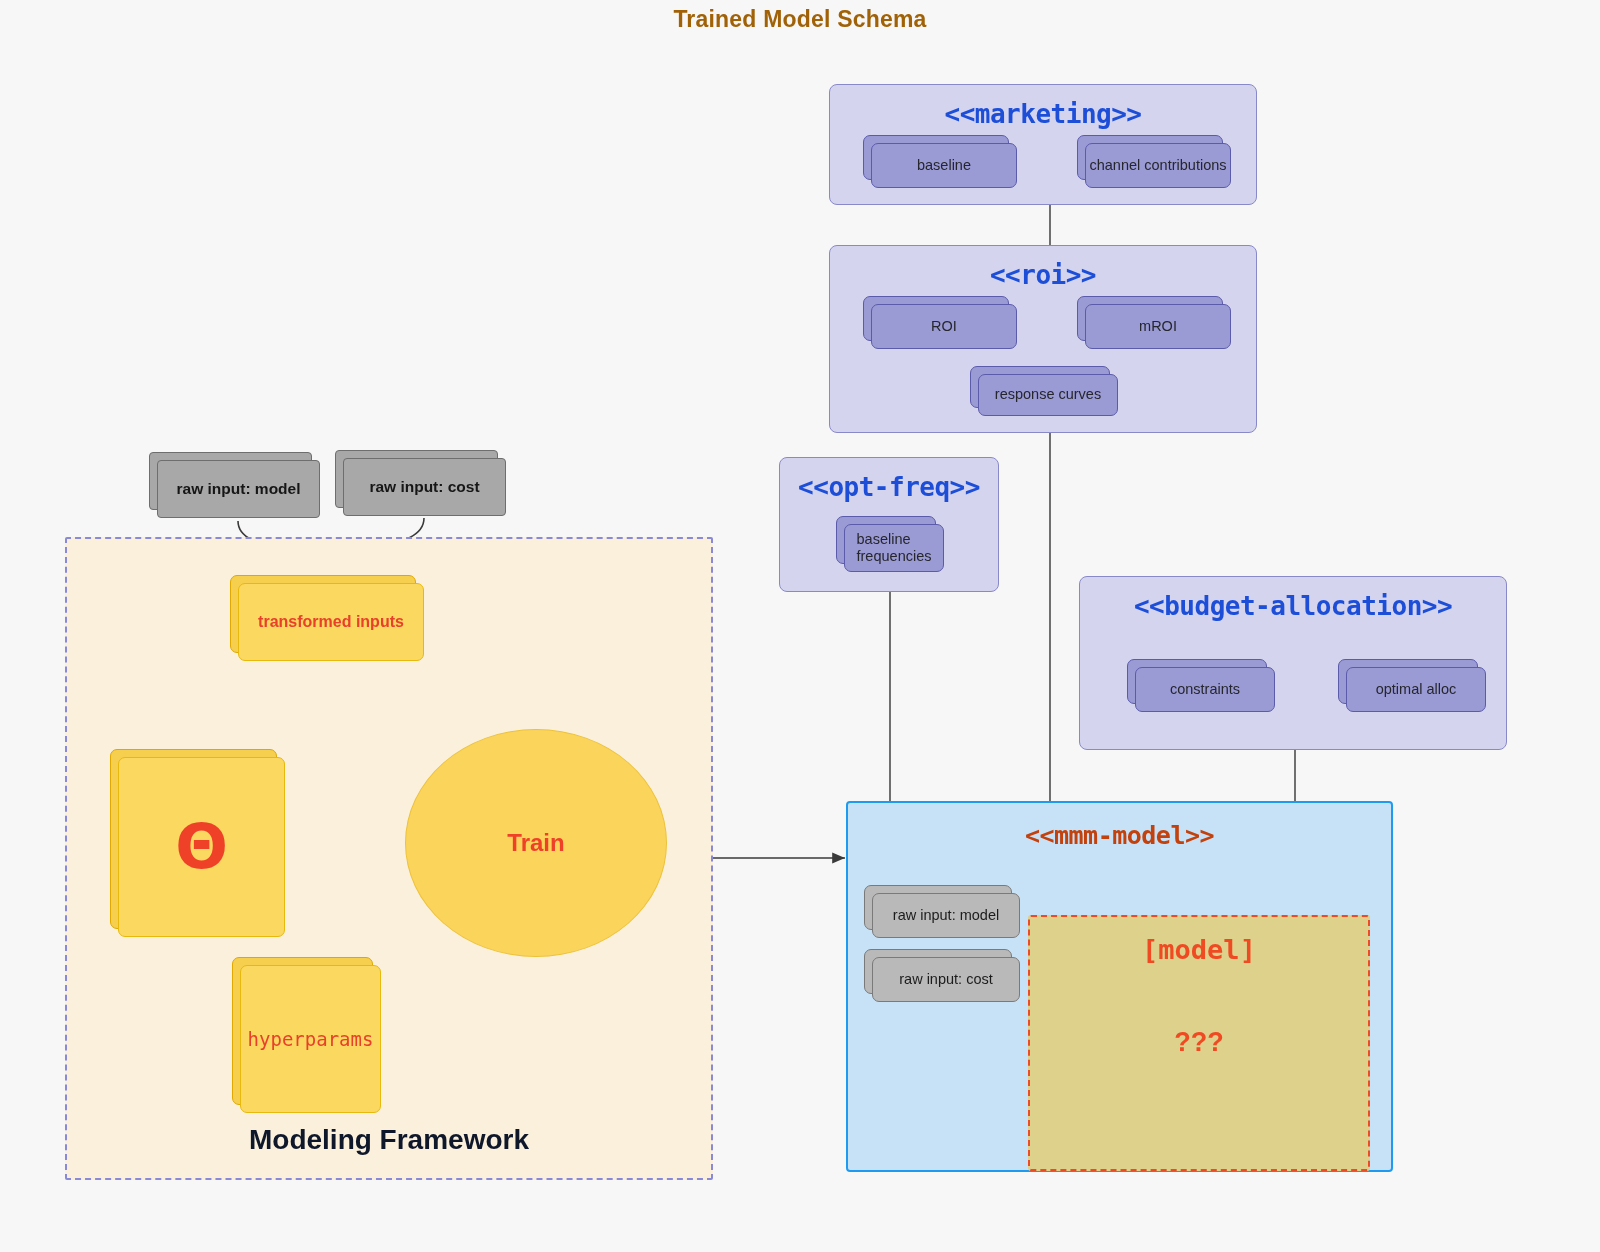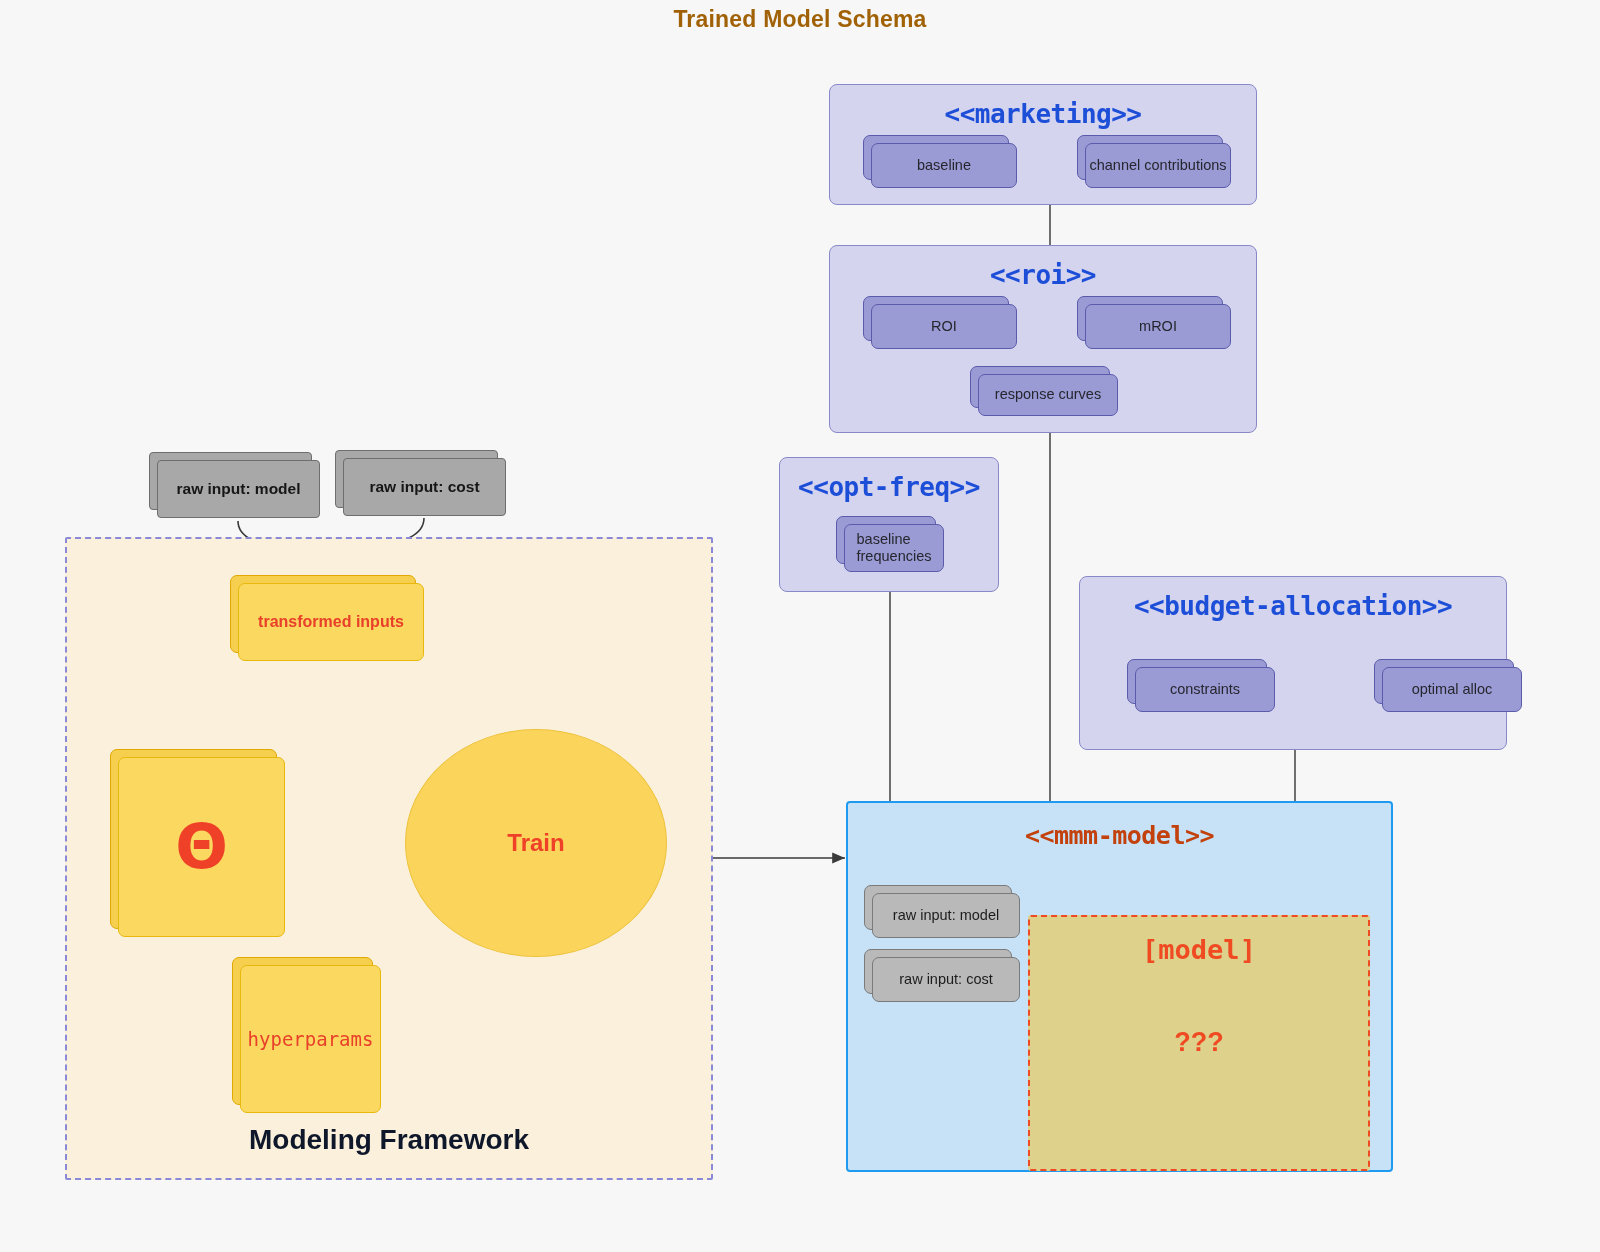--- a/index.html
+++ b/index.html
@@ -186,21 +186,21 @@
       </div>
     </div>
   </div>
 
   <div class="pkg" style="left:1079px;top:576px;width:428px;height:174px;">
     <div class="pkg-title">&lt;&lt;budget-allocation&gt;&gt;</div>
     <div class="node purple" style="left:47px;top:82px;width:140px;height:45px;">
       <div class="shadow"></div>
       <div class="face">constraints</div>
     </div>
-    <div class="node purple" style="left:258px;top:82px;width:140px;height:45px;margin-left:36px;">
+    <div class="node purple" style="left:258px;top:82px;width:140px;height:45px;">
       <div class="shadow"></div>
       <div class="face">optimal alloc</div>
     </div>
   </div>
 
   <div class="node grey big upleft" style="left:157px;top:460px;width:163px;height:58px;">
     <div class="shadow"></div>
     <div class="face">raw input: model</div>
   </div>
   <div class="node grey big upleft" style="left:343px;top:458px;width:163px;height:58px;">

